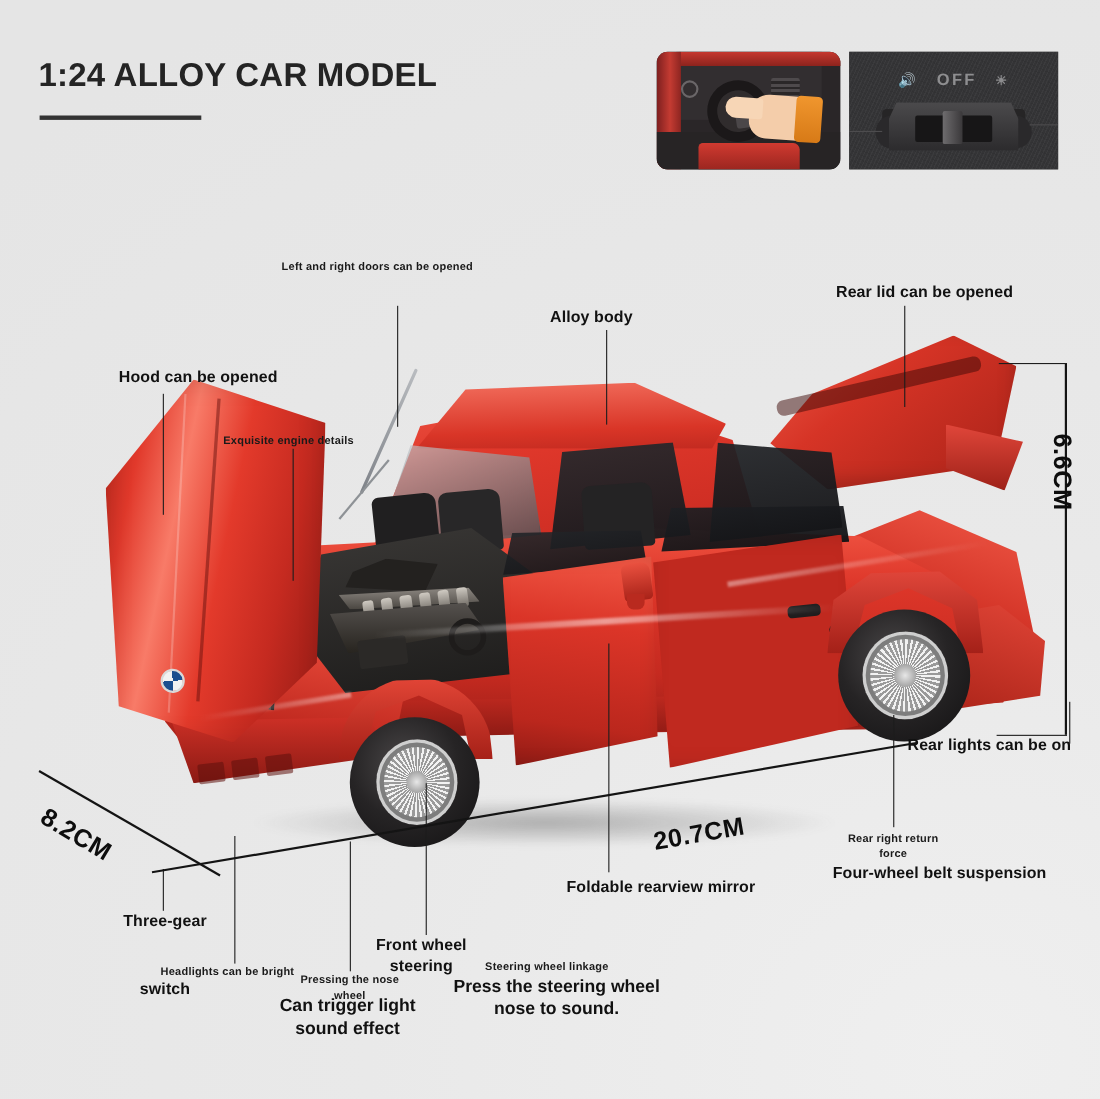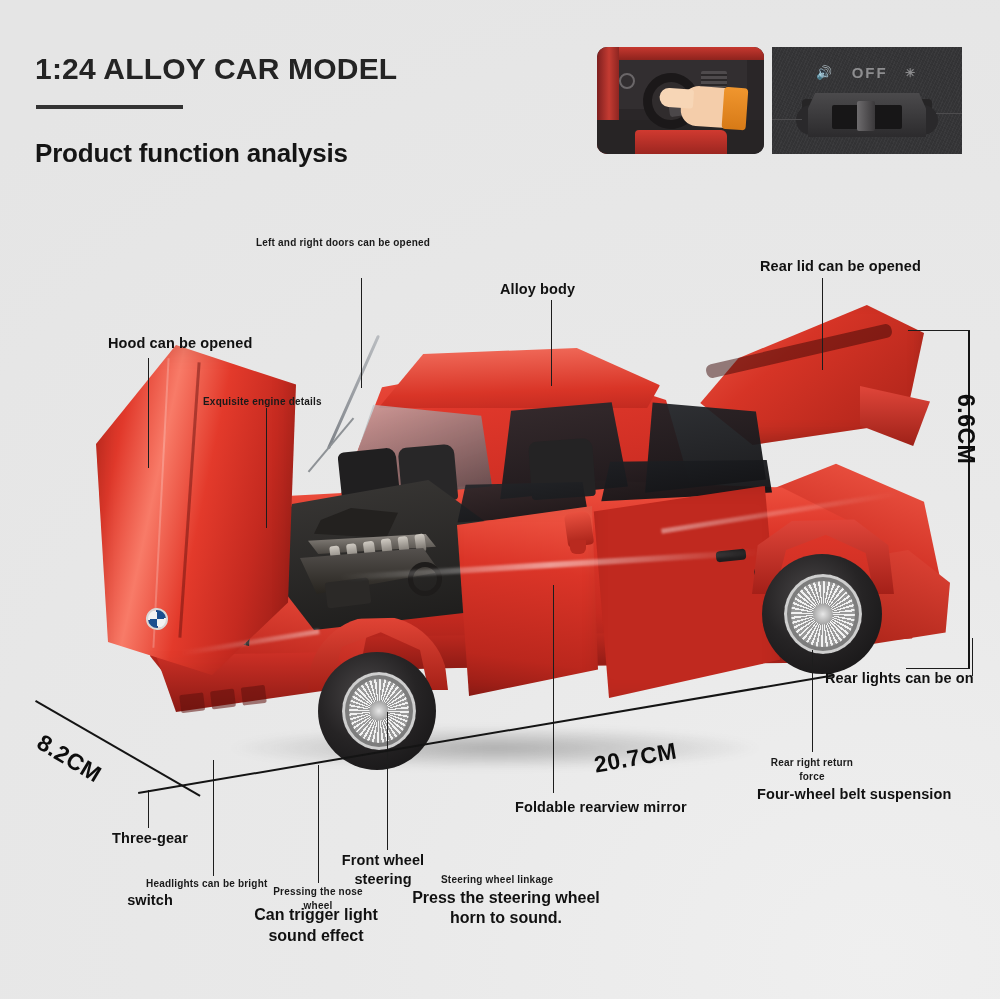--- a/index.html
+++ b/index.html
@@ -426,21 +426,20 @@
   .dim { position:absolute; font-size:23px; font-weight:bold; color:#0d0d0d; white-space:nowrap; letter-spacing:.5px; }
   .ctr { text-align:center; }
 </style>
 </head>
 <body>
 
 <div id="page">
 
   <div class="title">1:24 ALLOY CAR MODEL</div>
   <div class="title-rule"></div>
-  <div class="subtitle">Product function analysis</div>
 
   <div class="thumbs">
 
     <div class="thumb thumb-a">
       <div class="ta-dash"></div>
       <div class="ta-redtop"></div>
       <div class="ta-redstripeL"></div>
       <div class="ta-vent"></div>
       <div class="ta-gauge"></div>
       <div class="ta-floor"></div>
@@ -583,21 +582,21 @@
   <div class="sm ctr" style="left:752px; top:771px; width:120px;">force</div>
   <div class="lg" style="left:757px; top:786px;">Four-wheel belt suspension</div>
 
   <div class="lg" style="left:515px; top:799px;">Foldable rearview mirror</div>
 
   <div class="lg ctr" style="left:339px; top:852px; width:88px;">Front wheel</div>
   <div class="lg ctr" style="left:339px; top:871px; width:88px;">steering</div>
 
   <div class="sm" style="left:441px; top:874px;">Steering wheel linkage</div>
   <div class="lg2 ctr" style="left:406px; top:889px; width:200px;">Press the steering wheel</div>
-  <div class="lg2 ctr" style="left:406px; top:909px; width:200px;">horn to sound.</div>
+  <div class="lg2 ctr" style="left:406px; top:909px; width:200px;">nose to sound.</div>
 
   <div class="lg ctr" style="left:105px; top:830px; width:90px;">Three-gear</div>
   <div class="lg ctr" style="left:105px; top:849px; width:90px;margin-top:43px;">switch</div>
   <div class="sm" style="left:146px; top:878px;">Headlights can be bright</div>
 
   <div class="sm ctr" style="left:258px; top:886px; width:120px;">Pressing the nose</div>
   <div class="sm ctr" style="left:258px; top:900px; width:120px;">wheel</div>
   <div class="lg2 ctr" style="left:232px; top:906px; width:168px;">Can trigger light</div>
   <div class="lg2 ctr" style="left:232px; top:927px; width:168px;">sound effect</div>
 

